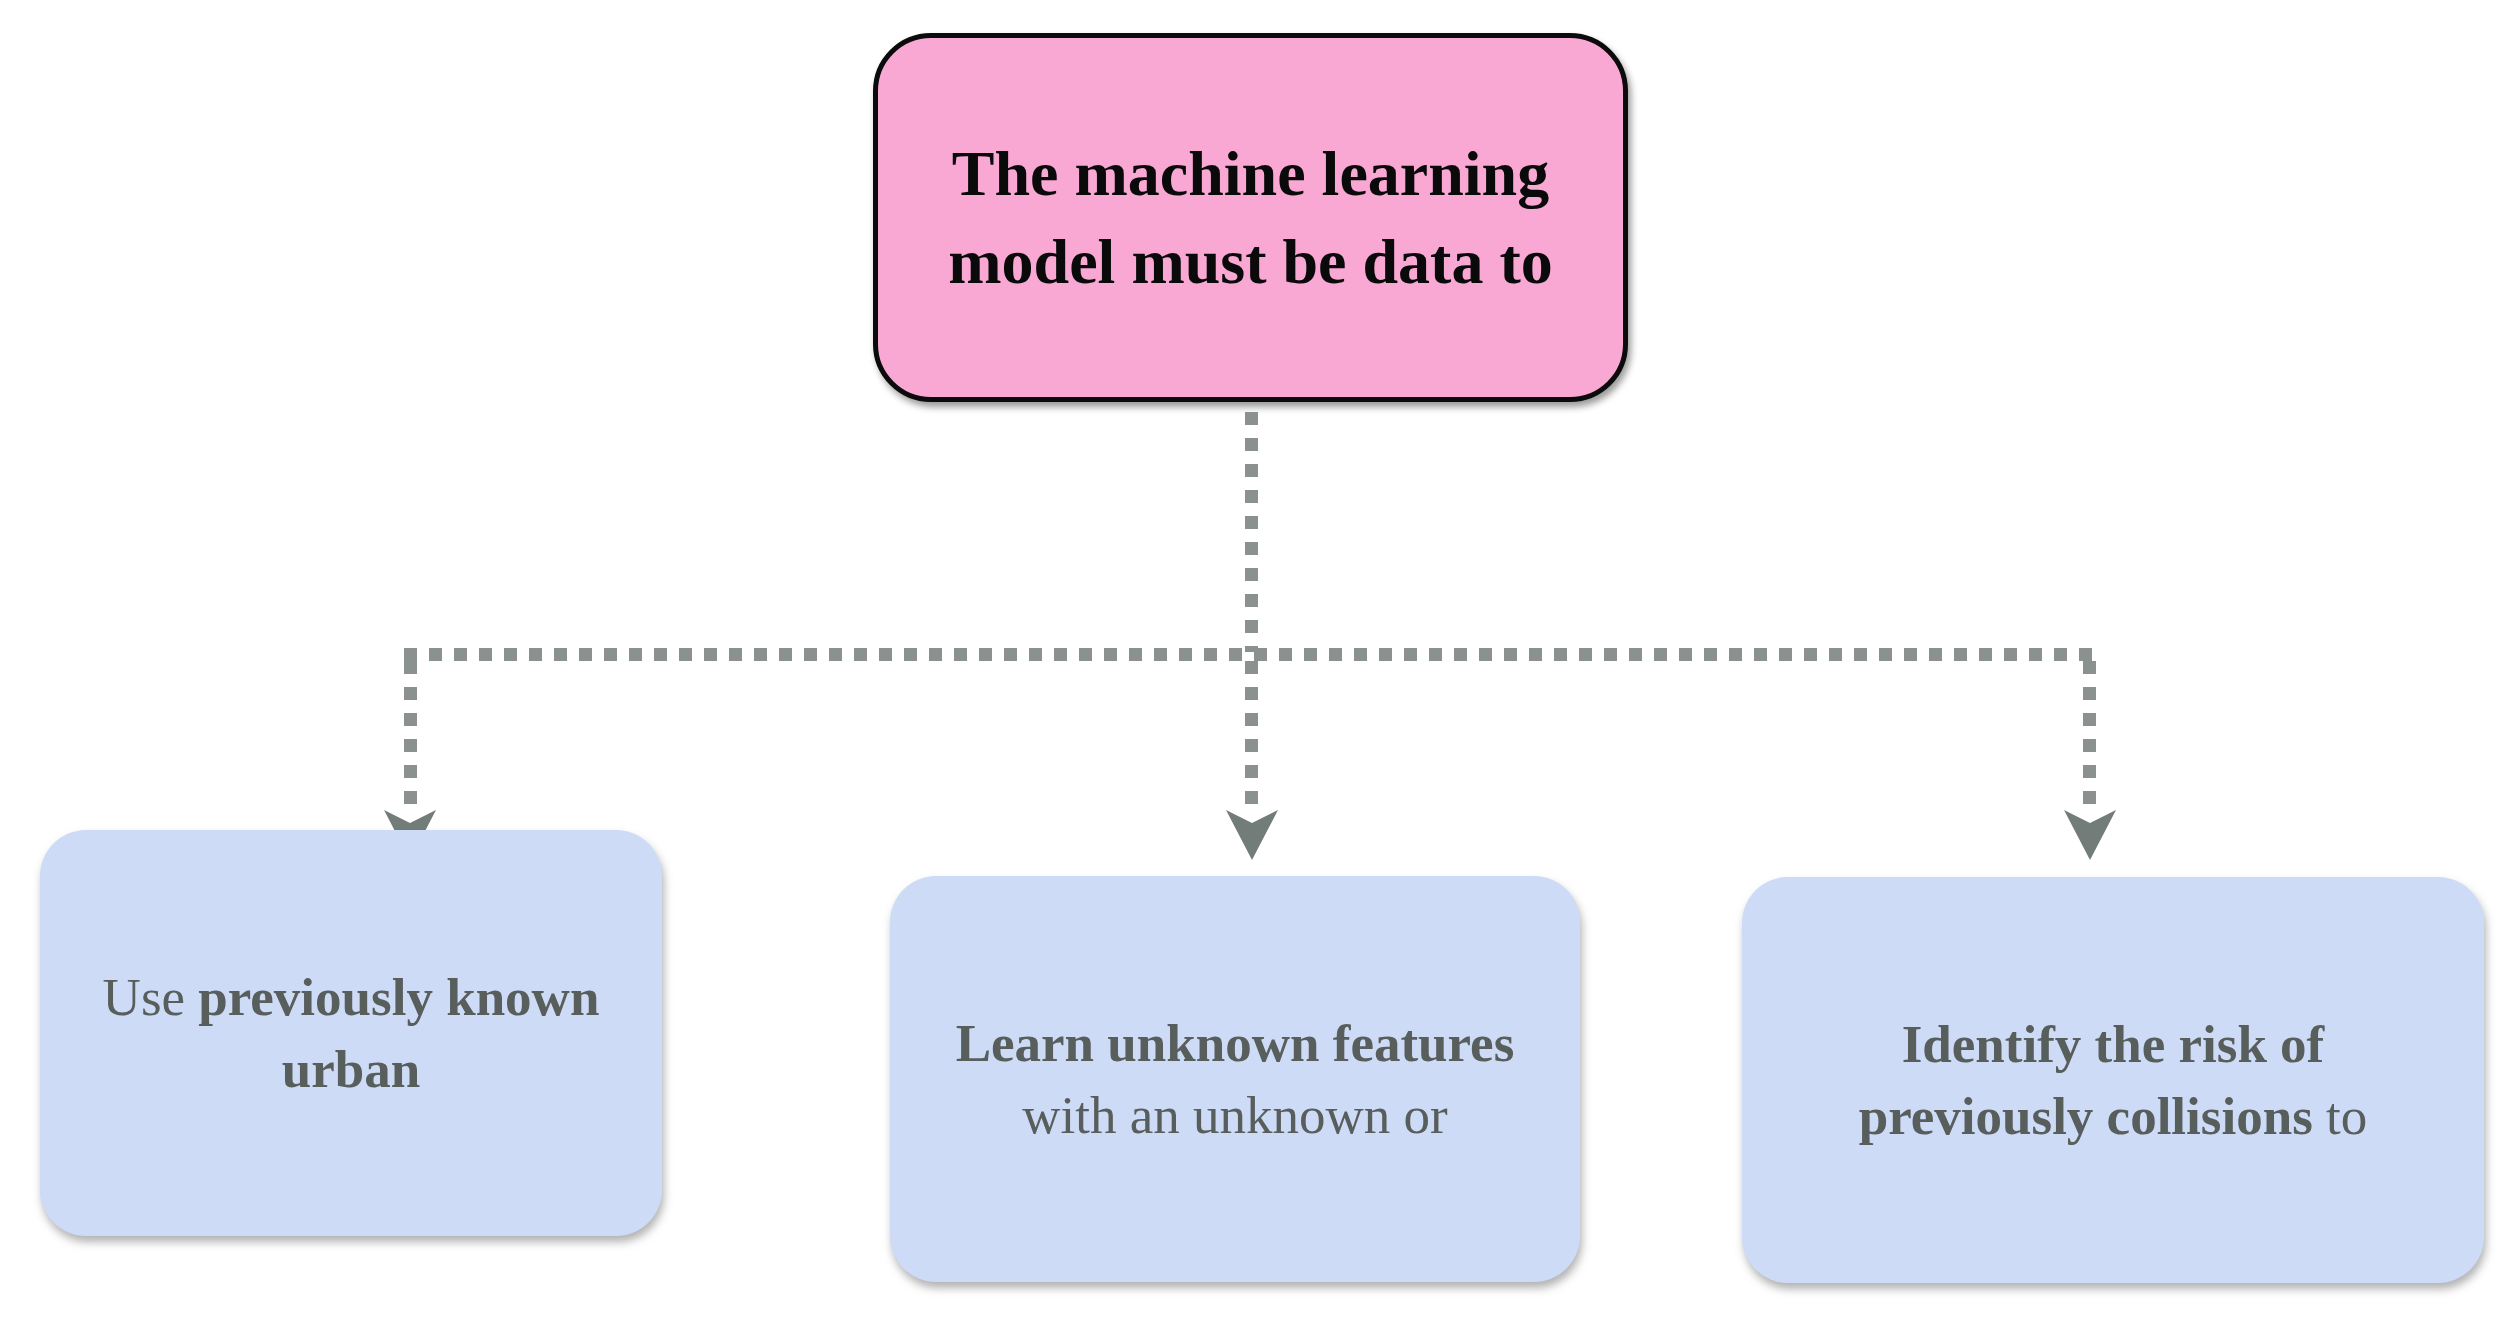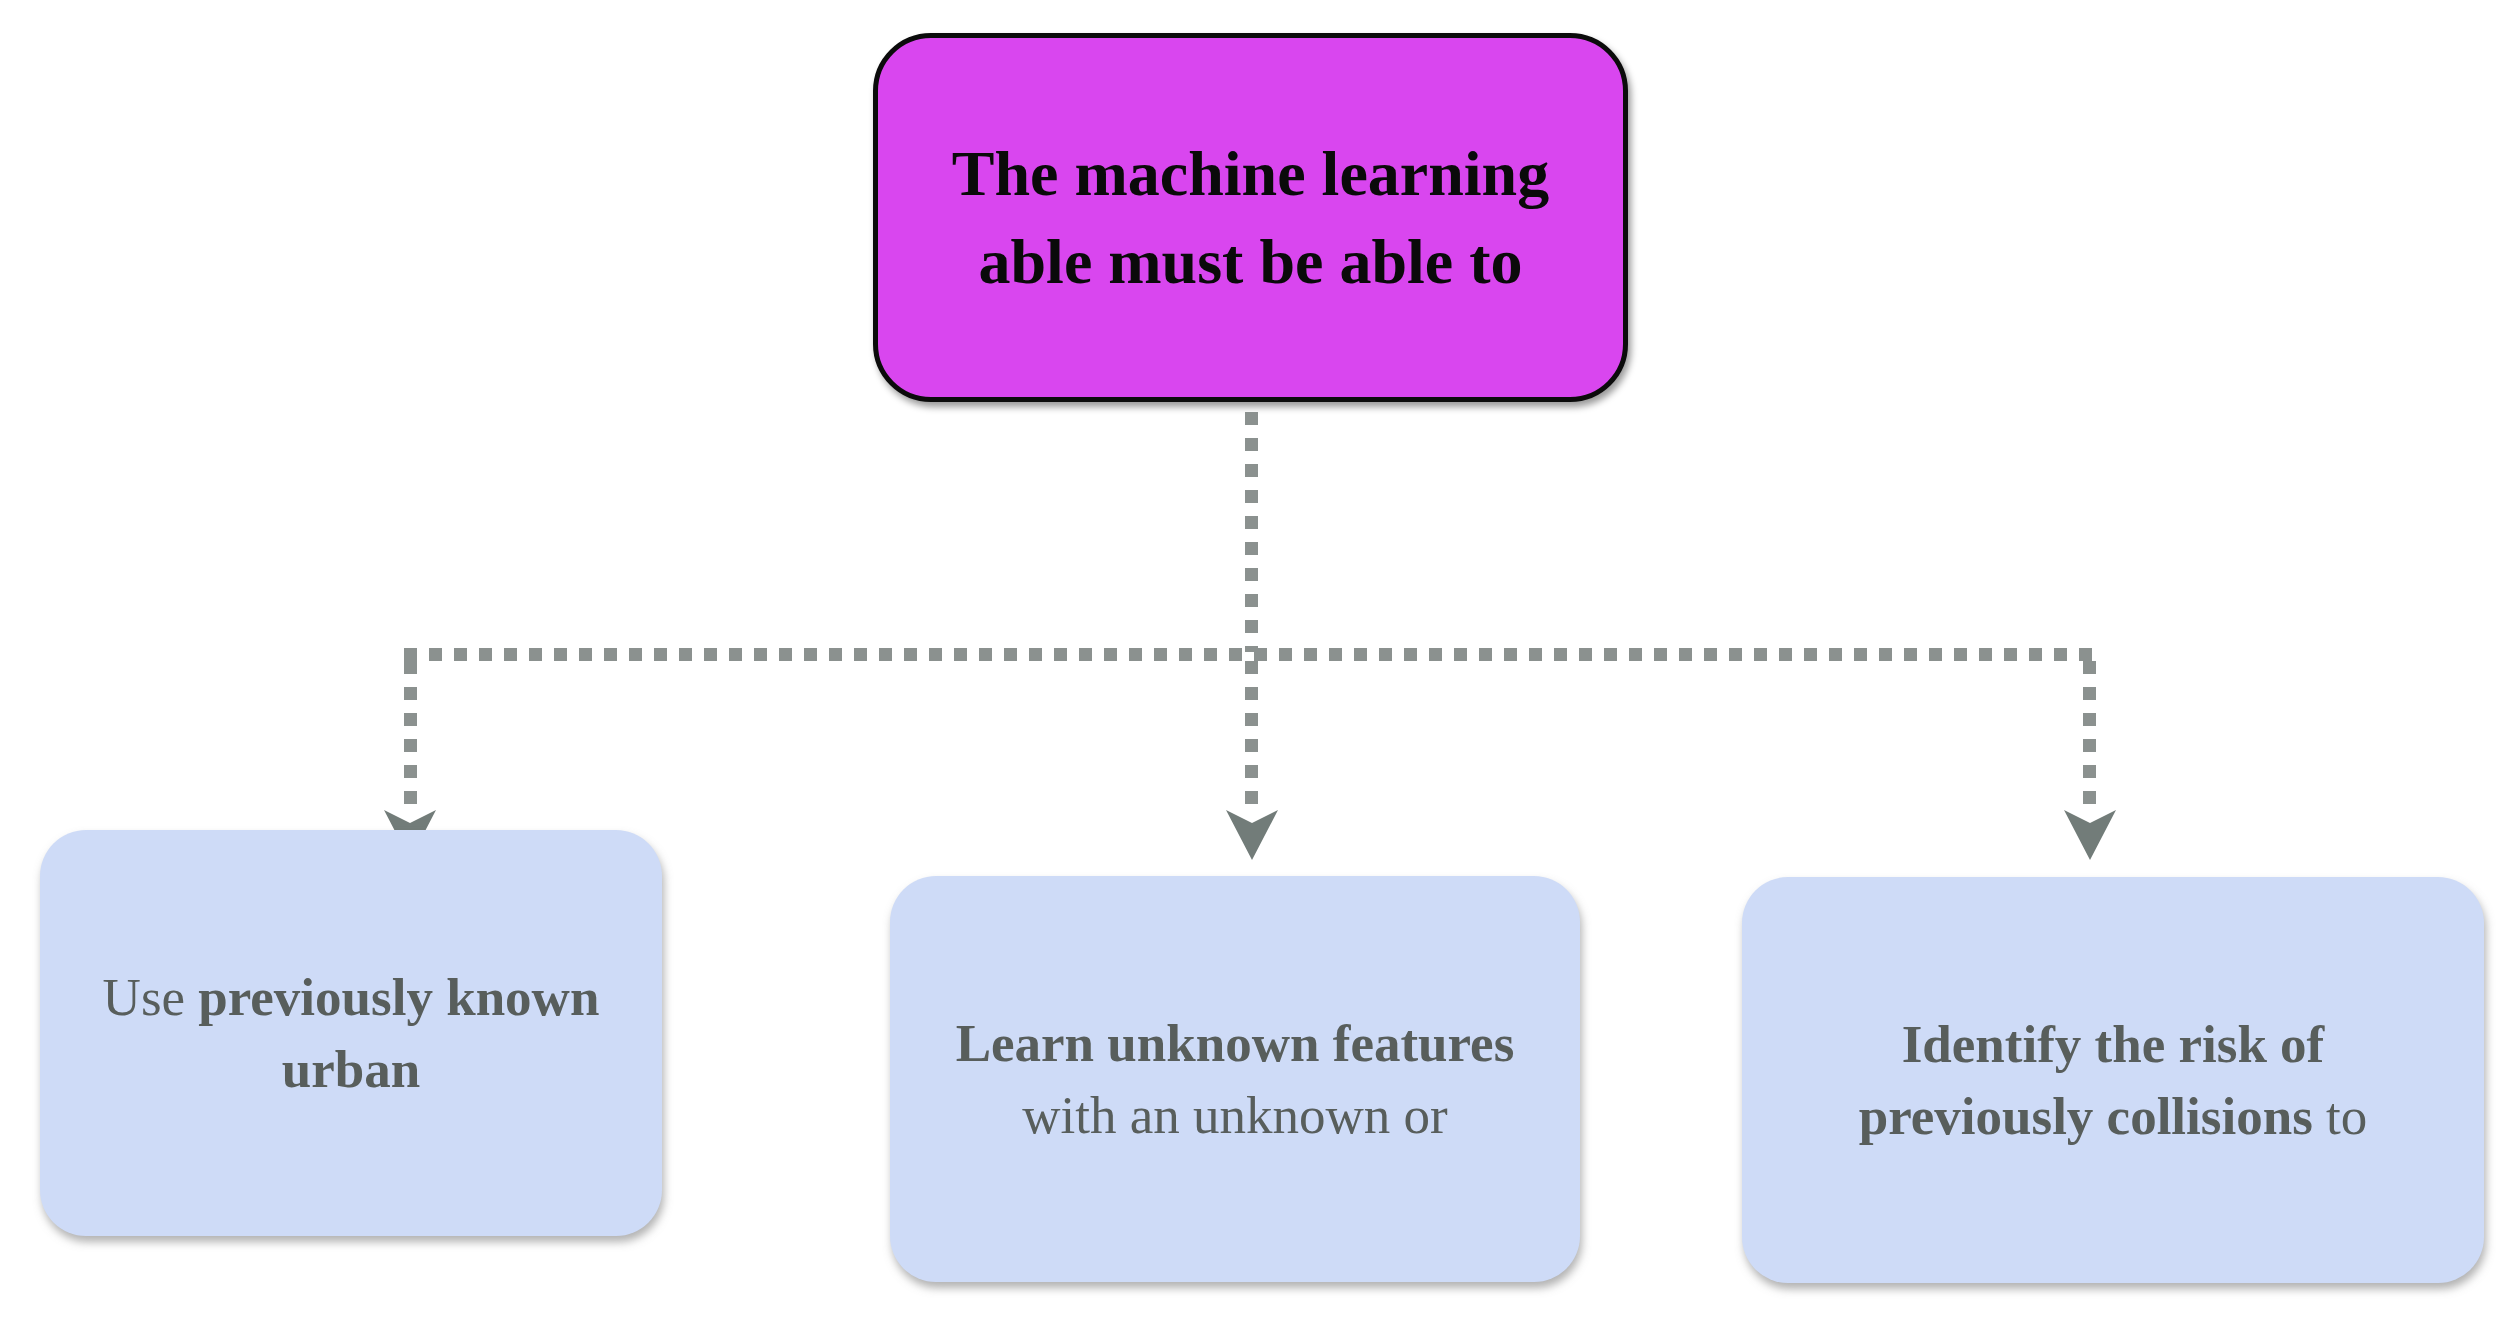--- a/index.html
+++ b/index.html
@@ -9,21 +9,21 @@
     background:#ffffff;
     font-family:"Liberation Serif","DejaVu Serif",serif;
     overflow:hidden;
   }
 
   
   .root-box{
     position:absolute;
     left:873px;top:33px;width:755px;height:369px;
     box-sizing:border-box;
-    background:#d946ef;
+    background:#f9a8d4;
     border:5px solid #0b0b0b;
     border-radius:58px;
     box-shadow:3px 5px 7px rgba(0,0,0,0.40);
     display:flex;flex-direction:column;
     align-items:center;justify-content:center;
     text-align:center;
   }
   .root-line{
     font-size:64px;
     font-weight:bold;
@@ -74,21 +74,21 @@
   .b{font-weight:bold;}
   .reg{font-weight:normal;}
 </style>
 </head>
 <body>
 
 <div class="canvas">
 
   <div class="root-box">
     <div class="root-line">The machine learning</div>
-    <div class="root-line">able must be able to</div>
+    <div class="root-line">model must be data to</div>
   </div>
 
   <div class="dash-v" id="v-root"></div>
   <div class="dash-h" id="h-branch"></div>
   <div class="dash-v" id="v-left"></div>
   <div class="dash-v" id="v-center"></div>
   <div class="dash-v" id="v-right"></div>
 
   <svg class="arrowhead" id="arrow-left" viewBox="0 0 52 50">
     <path d="M26 50 L0 0 L26 13 L52 0 Z" fill="#727c79"></path>

